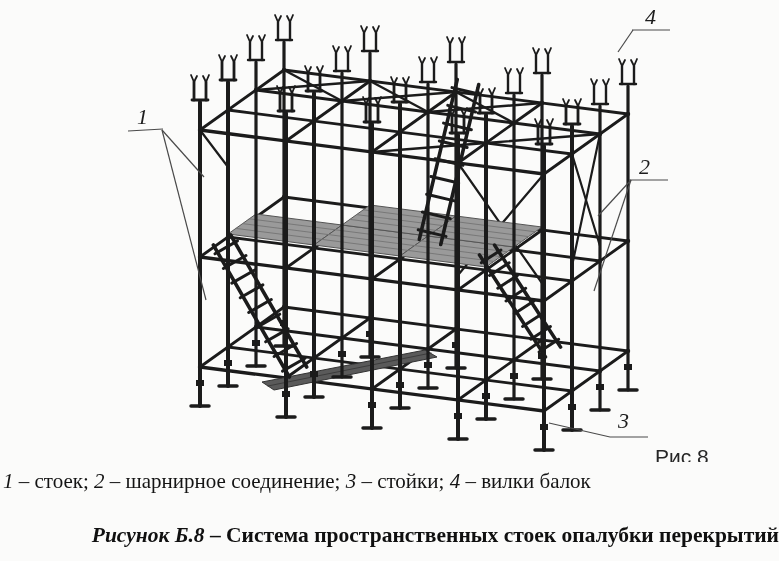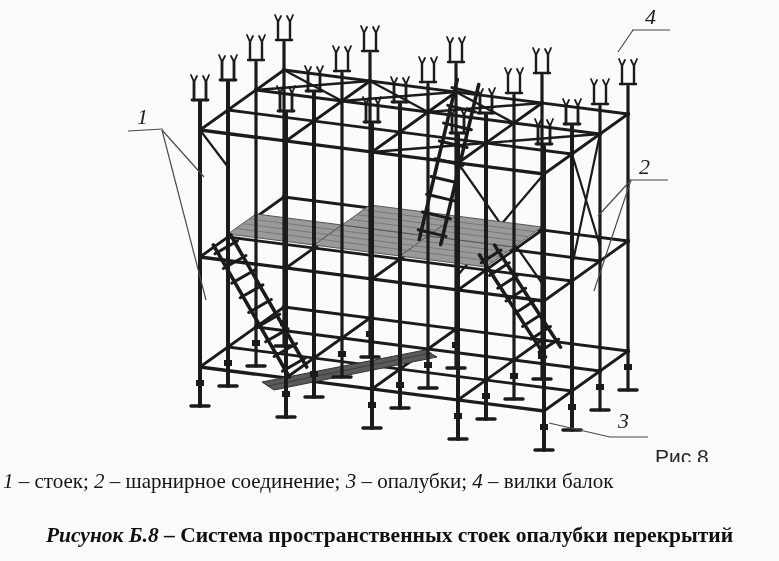--- a/index.html
+++ b/index.html
@@ -17,21 +17,21 @@
     font-family:"Liberation Sans", sans-serif;font-style:normal;
     font-size:21px;fill:#262626;
   }
   .legend{
     position:absolute;left:3px;top:466px;width:776px;height:30px;
     font-size:21px;line-height:30px;white-space:nowrap;color:#141414;
   }
   .legend .num{font-style:italic;}
   .caption{
     position:absolute;left:0;top:519px;width:779px;height:32px;
-    font-size:21.5px;line-height:32px;text-align:center;white-space:nowrap;color:#101010;
+    font-size:21.5px;line-height:32px;text-align:right;white-space:nowrap;color:#101010;
   }
   .cap-fig{font-weight:bold;font-style:italic;}
   .cap-sep{font-weight:bold;}
   .cap-title{font-weight:bold;}
 </style>
 </head>
 <body>
 
 <svg id="drawing" width="779" height="462" viewBox="0 0 779 462">
   <g id="structure">
@@ -412,15 +412,15 @@
 
   <g>
     <line class="leader" x1="632" y1="30" x2="670" y2="30"></line>
     <line class="leader" x1="633" y1="30" x2="618" y2="52"></line>
     <text class="callout-num" x="645" y="24">4</text>
   </g>
 
   <text class="ris" x="655" y="464">Рис 8</text>
 </svg>
 
-<div class="legend"><span class="num">1</span><span> – стоек; </span><span class="num">2</span><span> – шарнирное соединение; </span><span class="num">3</span><span> – опалубки; </span><span class="num">4</span><span> – вилки балок</span></div>
+<div class="legend"><span class="num">1</span><span> – стоек; </span><span class="num">2</span><span> – шарнирное соединение; </span><span class="num">3</span><span> – стойки; </span><span class="num">4</span><span> – вилки балок</span></div>
 
 <div class="caption"><span class="cap-fig">Рисунок Б.8</span><span class="cap-sep"> – </span><span class="cap-title">Система пространственных стоек опалубки перекрытий</span></div>
 
 </body></html>

